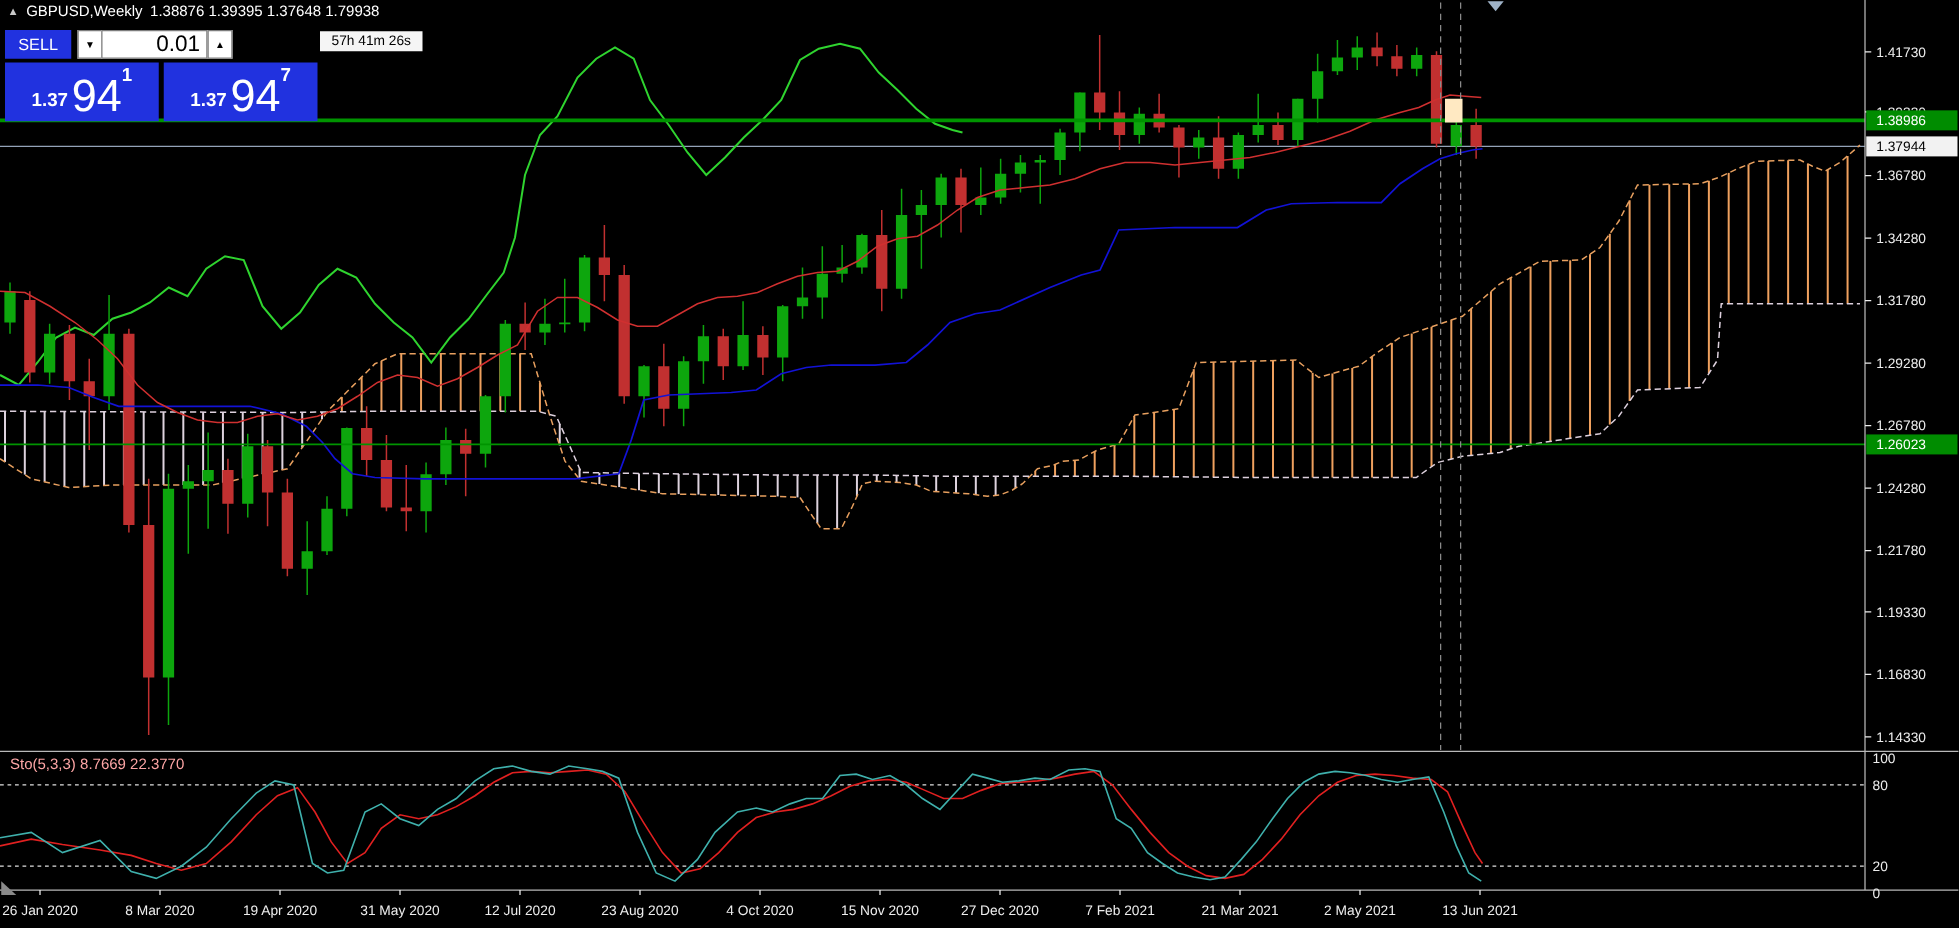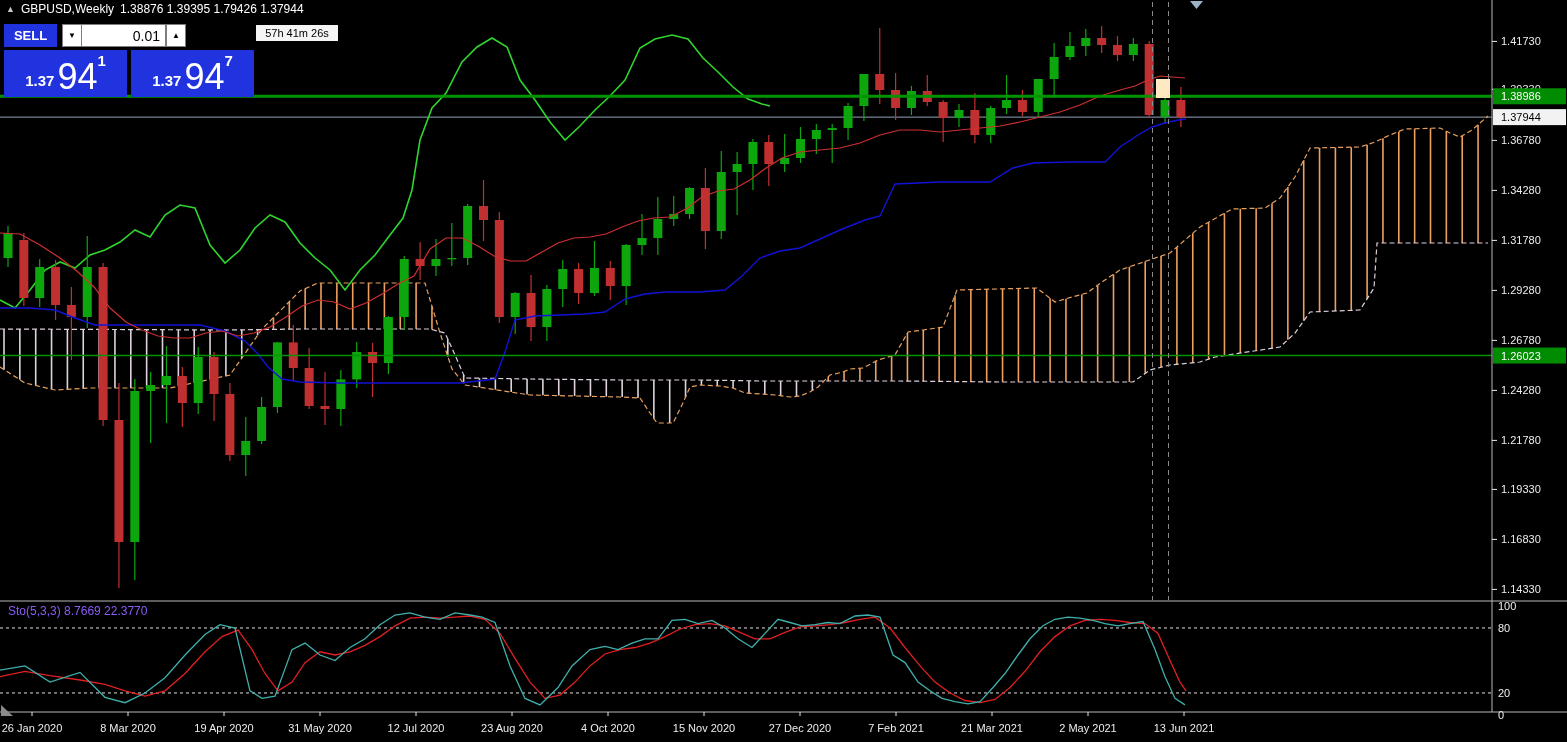--- a/index.html
+++ b/index.html
@@ -4,40 +4,40 @@
 <style>
   html,body{margin:0;padding:0;background:#000;}
   #screen{position:relative;width:1567px;height:742px;background:#000;overflow:hidden;
           font-family:"Liberation Sans",sans-serif;}
   #chart-svg{position:absolute;left:0;top:0;}
   .titlebar{position:absolute;left:6px;top:2px;display:flex;align-items:center;gap:6px;
             color:#fff;font-size:12px;z-index:30;}
   .titlebar .tri{color:#c8c8c8;font-size:9px;}
   .panel{position:absolute;left:0;top:0;z-index:40;}
   .btn{position:absolute;background:#2132df;color:#fff;display:flex;align-items:center;
-       justify-content:center;font-size:13px;cursor:pointer;font-weight:bold;}
+       justify-content:center;font-size:13px;cursor:pointer;}
   .sell-btn{left:4px;top:24px;width:53px;height:23px;}
   .buy-btn{left:198px;top:24px;width:52px;height:23px;margin-top:40px;}
   .step-btn{position:absolute;top:24px;width:20px;height:23px;background:#fff;color:#000;
             display:flex;align-items:center;justify-content:center;font-size:8px;
             border:1px solid #7d7d7d;box-sizing:border-box;cursor:pointer;}
   .vol-down{left:62px;} .vol-up{left:166px;}
   .vol-box{position:absolute;left:81px;top:24px;width:85px;height:23px;background:#fff;
-           border:1px solid #7d7d7d;box-sizing:border-box;color:#000;font-size:14px;
+           border:1px solid #7d7d7d;box-sizing:border-box;color:#000;font-size:18px;
            display:flex;align-items:center;justify-content:flex-end;padding-right:5px;}
   .price-box{position:absolute;top:50px;width:123px;height:47px;background:#2132df;color:#fff;
              display:flex;align-items:flex-end;justify-content:center;padding-bottom:5px;
              box-sizing:border-box;cursor:pointer;}
   .price-box .small{font-size:15px;font-weight:bold;margin-right:3px;margin-bottom:3px;}
   .price-box .big{font-size:36px;font-weight:normal;line-height:30px;}
   .price-box .sup{font-size:15px;font-weight:bold;align-self:flex-start;margin-top:2px;}
   .sell-price{left:4px;} .buy-price{left:131px;}
   .timer{position:absolute;left:256px;top:25px;width:82px;height:16px;background:#f5f5f5;
          color:#000;font-size:11px;display:flex;align-items:center;justify-content:center;}
-  .sto-label{position:absolute;left:8px;top:604px;color:#8b5cf6;font-size:12px;z-index:30;}
+  .sto-label{position:absolute;left:8px;top:604px;color:#fca5a5;font-size:12px;z-index:30;}
 </style>
 </head>
 <body>
 
 <div id="screen">
 
   <svg id="chart-svg" width="1567" height="742">
       <rect x="0" y="0" width="1567" height="742" fill="#000000"></rect>
       <line x1="0" y1="117.11999999999989" x2="1492" y2="117.11999999999989" stroke="#94a3b8" stroke-width="1"></line>
       <line x1="4" y1="369.56" x2="4" y2="329.0173913043478" stroke="#ded3de" stroke-width="1.6"></line>
@@ -369,21 +369,21 @@
         <text x="1498" y="631.9659999999999" fill="#ededed" font-size="11px" font-family="&quot;Liberation Sans&quot;,sans-serif">80</text>
         <text x="1498" y="696.9639999999999" fill="#ededed" font-size="11px" font-family="&quot;Liberation Sans&quot;,sans-serif">20</text>
         <text x="1498" y="718.63" fill="#ededed" font-size="11px" font-family="&quot;Liberation Sans&quot;,sans-serif">0</text>
       </g>
       <path d="M1 716 L13 716 L1 705 Z" fill="#8a8a8a"></path>
     </svg>
 
   <div class="titlebar">
     <span class="tri">▲</span>
     <span>GBPUSD,Weekly</span>
-    <span>1.38876 1.39395 1.79426 1.37944</span>
+    <span>1.38876 1.39395 1.37648 1.79938</span>
   </div>
 
   <div class="panel">
     <div class="btn sell-btn">SELL</div>
     <div class="step-btn vol-down">
       <span>▼</span>
     </div>
     <div class="vol-box">0.01</div>
     <div class="step-btn vol-up">
       <span>▲</span>

